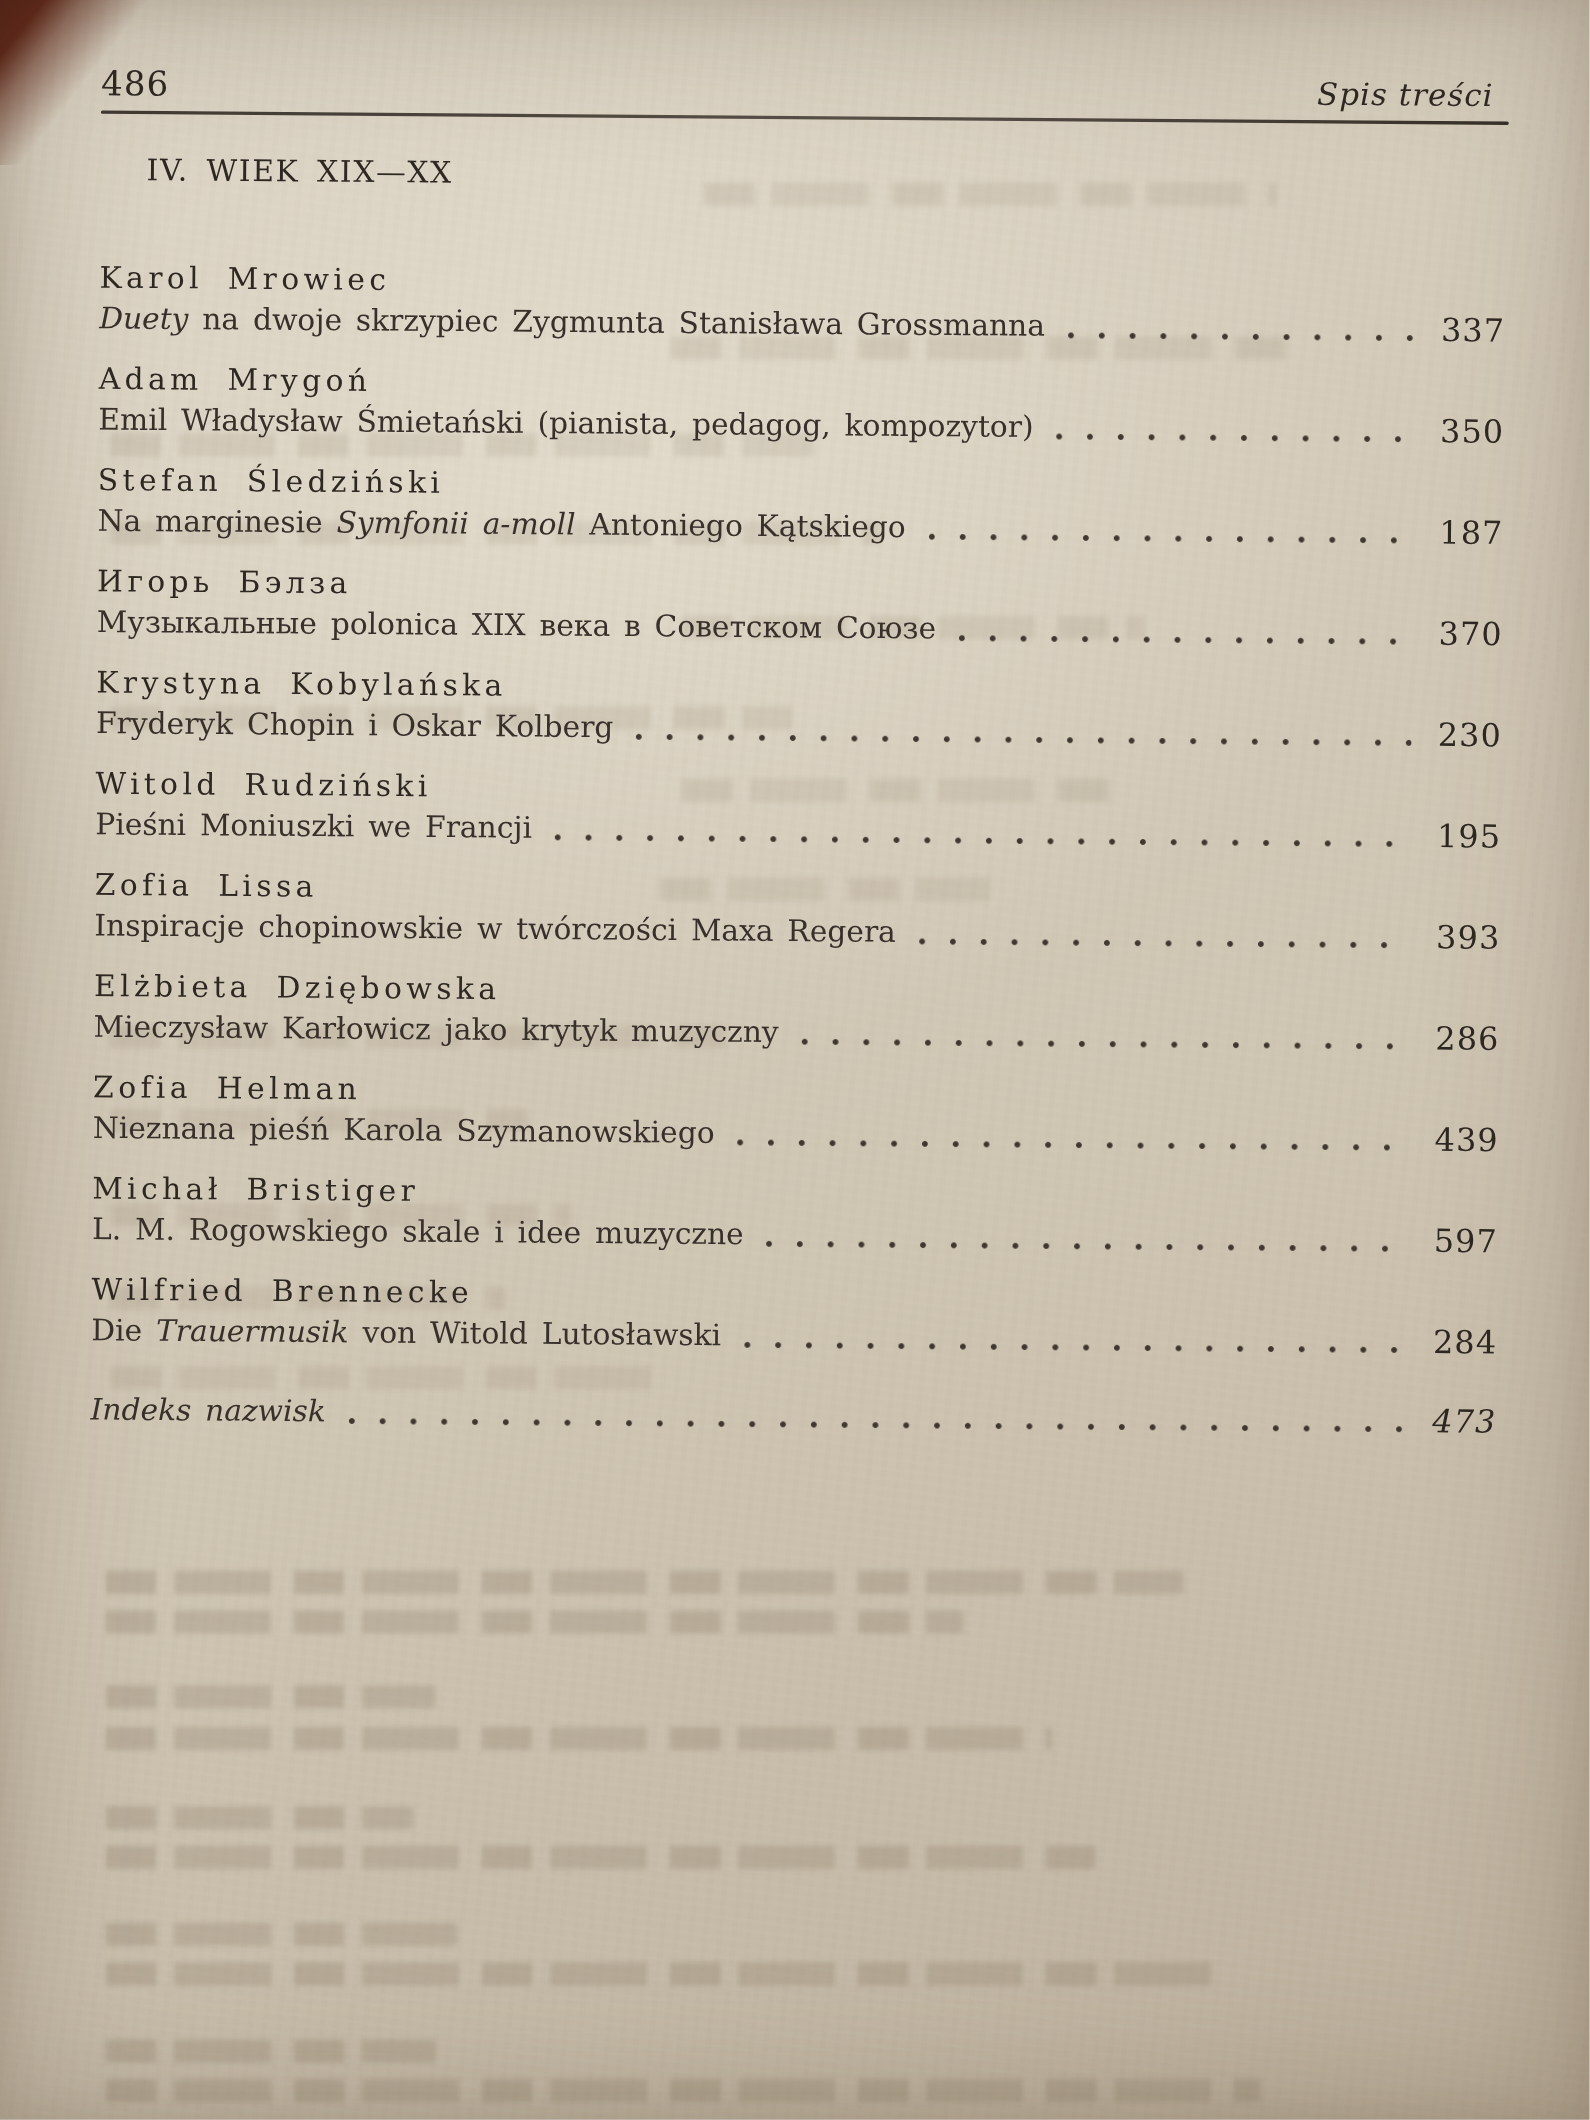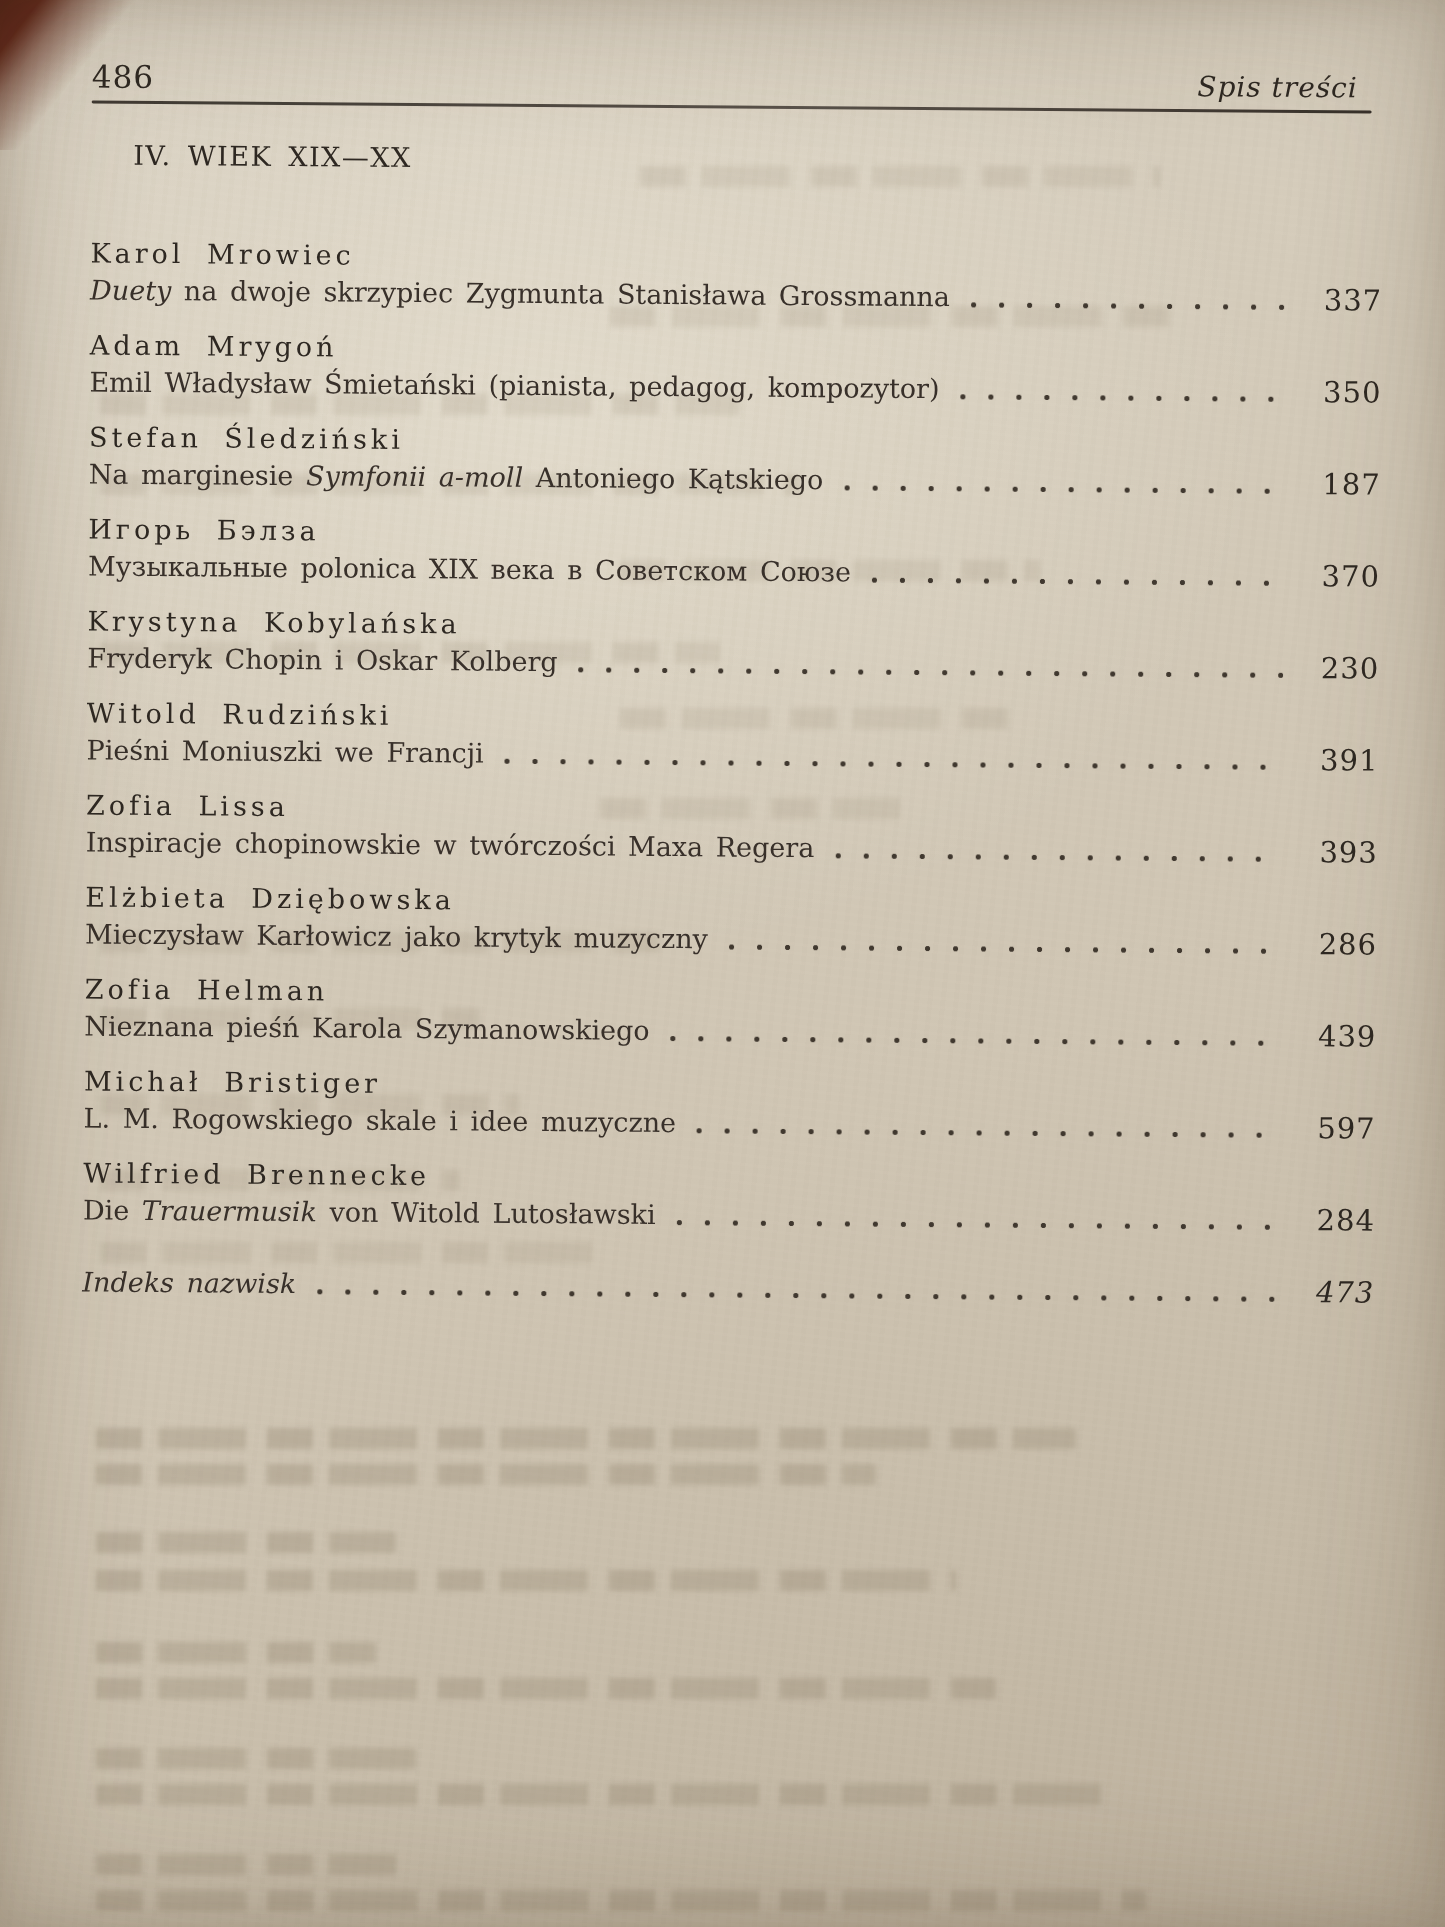--- a/index.html
+++ b/index.html
@@ -65,21 +65,21 @@
   .title{white-space:nowrap;word-spacing:4px;color:var(--ink);}
   .title i{font-style:italic;}
   .index-entry .titlerow{font-style:italic;}
   .leader{
     flex:1;align-self:flex-end;height:9px;min-width:40px;
     margin:0 10px 5px 20px;
     background-image:radial-gradient(circle at 3.5px 4.5px, rgba(52,44,36,0.92) 2.2px, rgba(0,0,0,0) 3px);
     background-size:28px 9px;background-repeat:repeat-x;
   }
   .pagenum{
-    width:86px;text-align:right;font-size:29px;color:var(--ink-strong);
+    width:86px;text-align:center;font-size:29px;color:var(--ink-strong);
     letter-spacing:1px;flex:0 0 auto;
   }
   
   .ghosts{position:absolute;inset:0;z-index:2;pointer-events:none;}
   .ghost{
     position:absolute;height:21px;border-radius:3px;filter:blur(2.4px);
     background:repeating-linear-gradient(90deg,
       rgba(146,133,111,0.34) 0 46px, rgba(146,133,111,0) 46px 62px,
       rgba(146,133,111,0.30) 62px 150px, rgba(146,133,111,0) 150px 171px);
   }
@@ -164,21 +164,21 @@
           <span class="title"><span>Fryderyk Chopin i Oskar Kolberg</span></span>
           <span class="leader"></span>
           <span class="pagenum">230</span>
         </div>
       </div>
       <div class="entry">
         <div class="author">Witold Rudziński</div>
         <div class="titlerow">
           <span class="title"><span>Pieśni Moniuszki we Francji</span></span>
           <span class="leader"></span>
-          <span class="pagenum">391</span>
+          <span class="pagenum">195</span>
         </div>
       </div>
       <div class="entry">
         <div class="author">Zofia Lissa</div>
         <div class="titlerow">
           <span class="title"><span>Inspiracje chopinowskie w twórczości Maxa Regera</span></span>
           <span class="leader"></span>
           <span class="pagenum">393</span>
         </div>
       </div>

